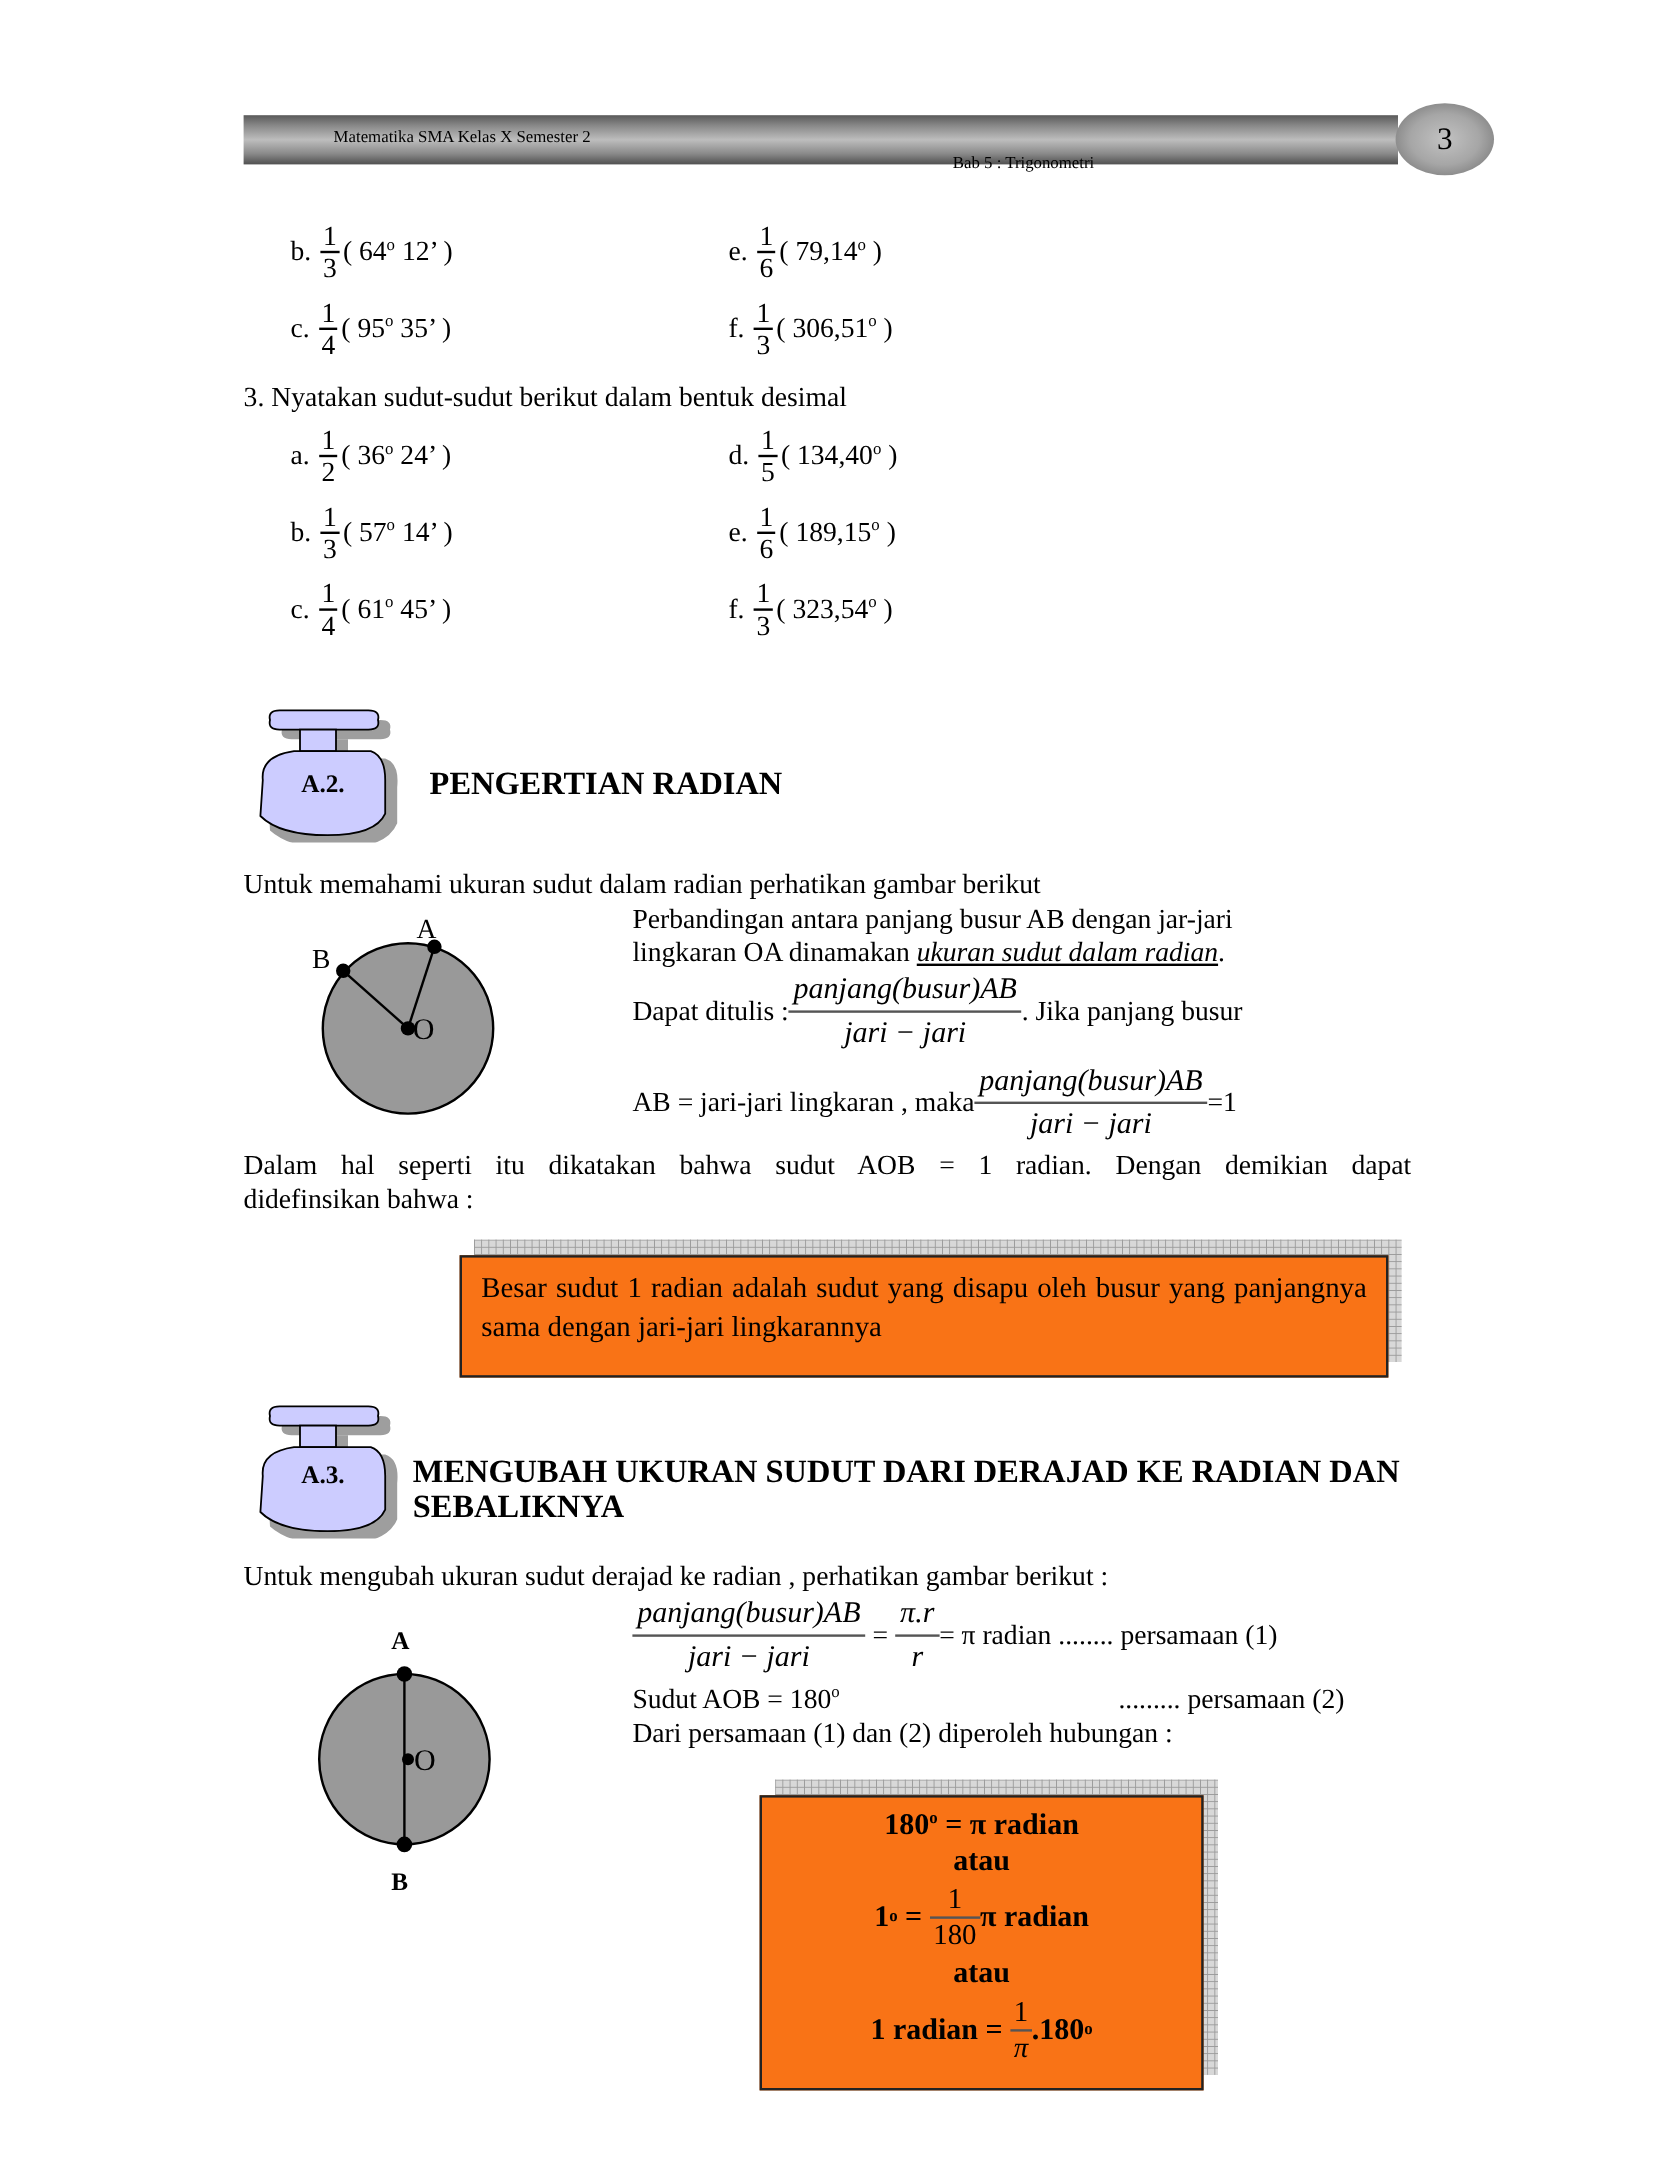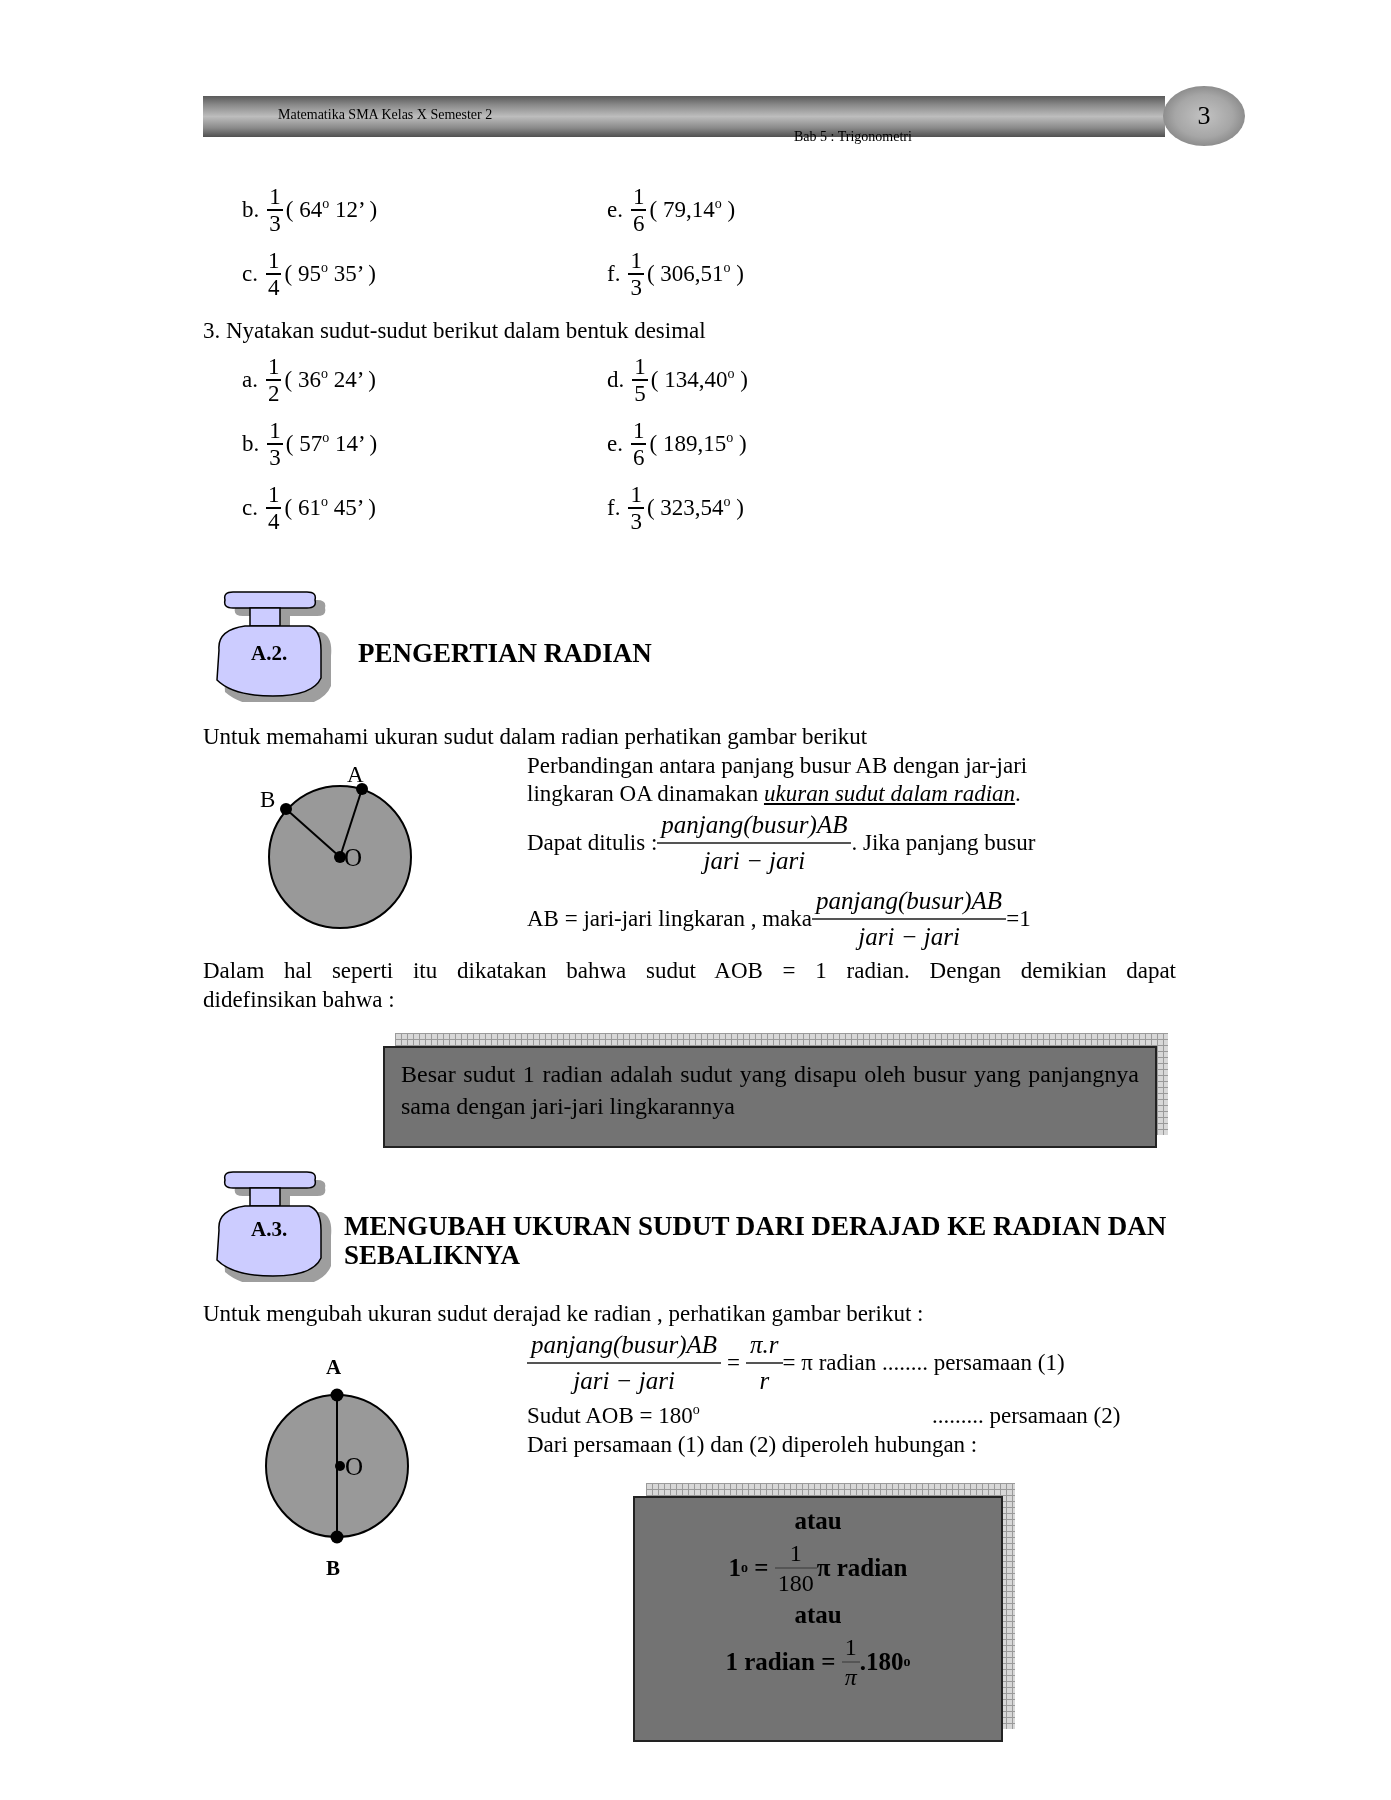--- a/index.html
+++ b/index.html
@@ -37,21 +37,21 @@
   .mfrac .b { height: 1.5px; background: #555; width: 100%; }
 
   
   .grid-shadow {
     background-color: #d8d8d8;
     background-image:
       linear-gradient(to right, #9a9a9a 1px, transparent 1px),
       linear-gradient(to bottom, #9a9a9a 1px, transparent 1px);
     background-size: 6px 6px;
   }
-  .def-box { background: #737373; border: 2px solid #222; box-sizing: border-box; }
+  .def-box { background: #f97316; border: 2px solid #222; box-sizing: border-box; }
   .def-text { font-size: 24px; line-height: 32px; text-align: justify; text-align-last: left; }
   .sum-line { font-weight: bold; font-size: 25px; text-align: center; line-height: 30px; }
   .sum-frac { display: inline-flex; flex-direction: column; align-items: center; vertical-align: middle; font-weight: normal; }
   .sum-frac .n, .sum-frac .d { font-size: 24px; line-height: 28px; padding: 0 3px; }
   .sum-frac .b { height: 1.5px; background: #555; width: 100%; }
   .italic { font-style: italic; }
   .underline { text-decoration: underline; font-style: italic; }
 </style>
 </head>
 <body>
@@ -269,20 +269,23 @@
   <span>= π radian ........ persamaan (1)</span>
 </div>
 <div class="abs t" style="left:527px; top:1403px;">
   <span>Sudut AOB = 180</span><sup>o</sup>
 </div>
 <div class="abs t" style="left:932px; top:1403px;">......... persamaan (2)</div>
 <div class="abs t" style="left:527px; top:1432px;">Dari persamaan (1) dan (2) diperoleh hubungan :</div>
 
 <div class="abs grid-shadow" style="left:646px; top:1483px; width:369px; height:246px;"></div>
 <div class="abs def-box" style="left:633px; top:1496px; width:370px; height:246px; padding-top:8px;">
+  <div class="sum-line">
+    <span>180</span><sup>o</sup><span> = π radian</span>
+  </div>
   <div class="sum-line">atau</div>
   <div class="sum-line" style="display:flex; justify-content:center; align-items:center; height:64px;">
     <span>1</span>
       <sup>o</sup>
       <span style="white-space:pre;"> = </span>
     <span class="sum-frac">
         <span class="n">1</span>
         <span class="b"></span>
         <span class="d">180</span>
       </span>

